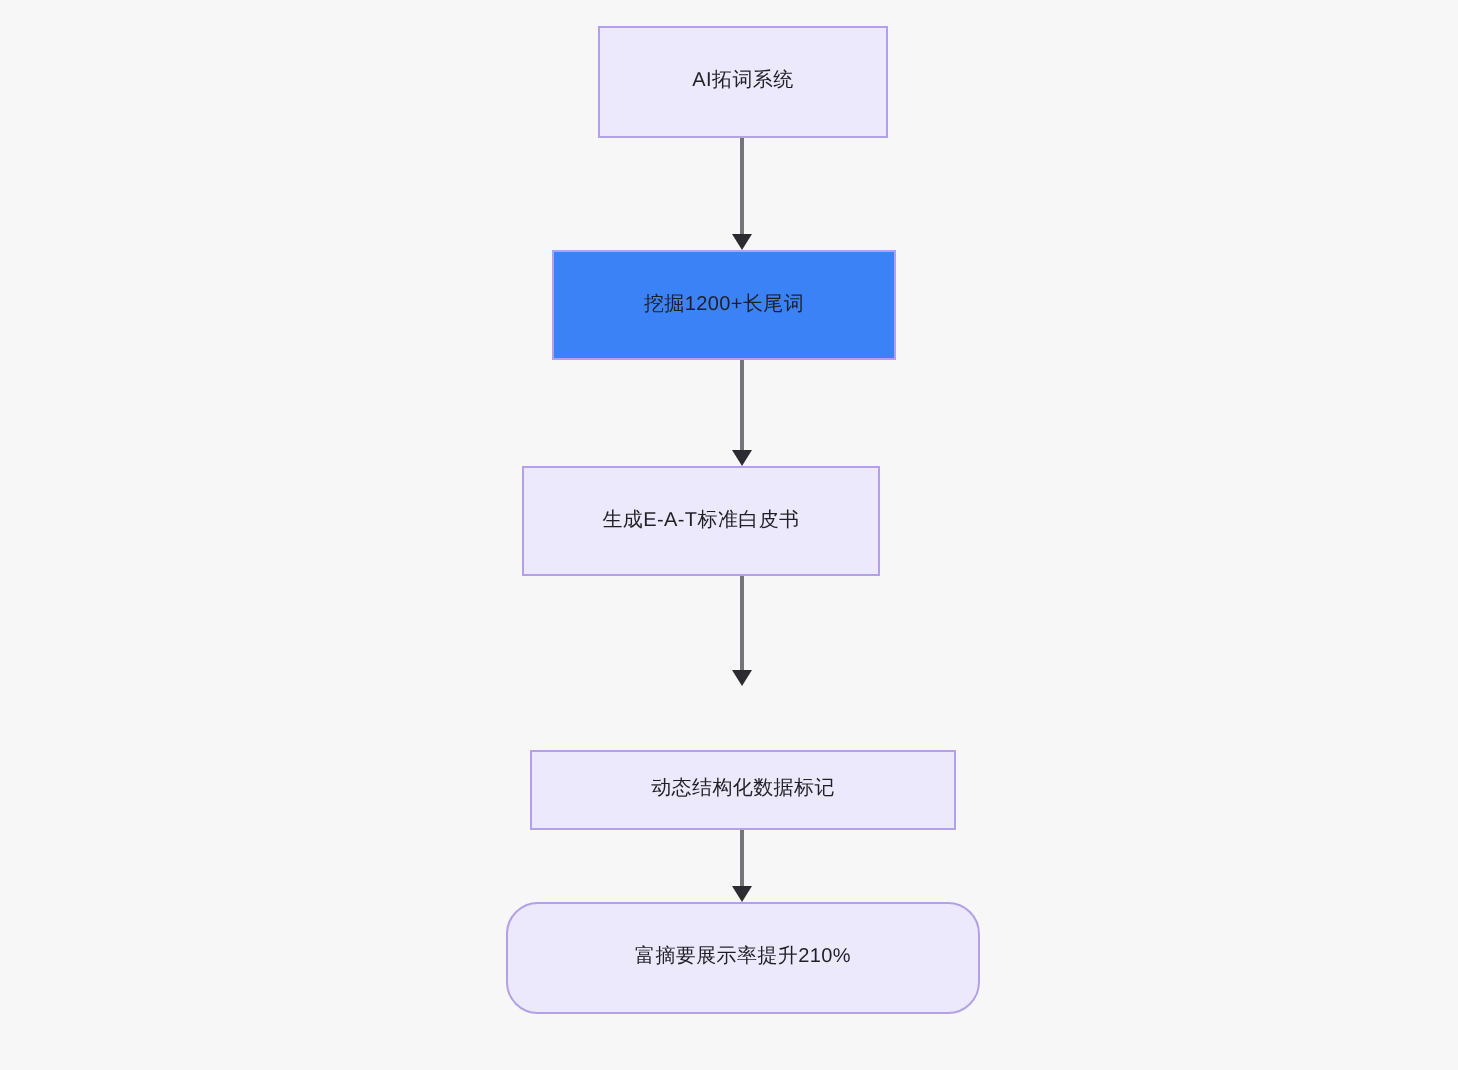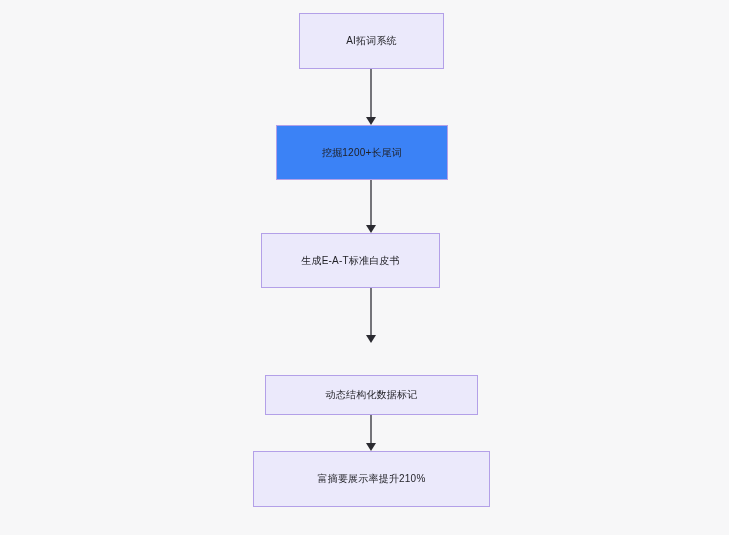--- a/index.html
+++ b/index.html
@@ -85,17 +85,17 @@
   </div>
   <div class="node-box" style="left: 276px; top: 125px; width: 172px; height: 55px; background: #3b82f6; border-color: rgb(179, 160, 232); text-align: center;">
     <span class="node-label" style="color: rgb(31, 31, 36);">挖掘1200+长尾词</span>
   </div>
   <div class="node-box" style="left: 261px; top: 233px; width: 179px; height: 55px; background: rgb(235, 233, 251); border-color: rgb(179, 160, 232);">
     <span class="node-label" style="color: rgb(31, 31, 36);">生成E-A-T标准白皮书</span>
   </div>
   <div class="node-box" style="left: 265px; top: 343px; width: 213px; height: 40px; background: rgb(235, 233, 251); border-color: rgb(179, 160, 232); margin-top: 32px;">
     <span class="node-label" style="color: rgb(31, 31, 36);">动态结构化数据标记</span>
   </div>
-  <div class="node-box" style="left: 253px; top: 451px; width: 237px; height: 56px; background: rgb(235, 233, 251); border-color: rgb(179, 160, 232);">
+  <div class="node-box" style="left: 253px; top: 451px; width: 237px; height: 56px; background: rgb(235, 233, 251); border-color: rgb(179, 160, 232); border-radius: 16px;">
     <span class="node-label" style="color: rgb(31, 31, 36);">富摘要展示率提升210%</span>
   </div>
 
 </div>
 
 </body></html>

